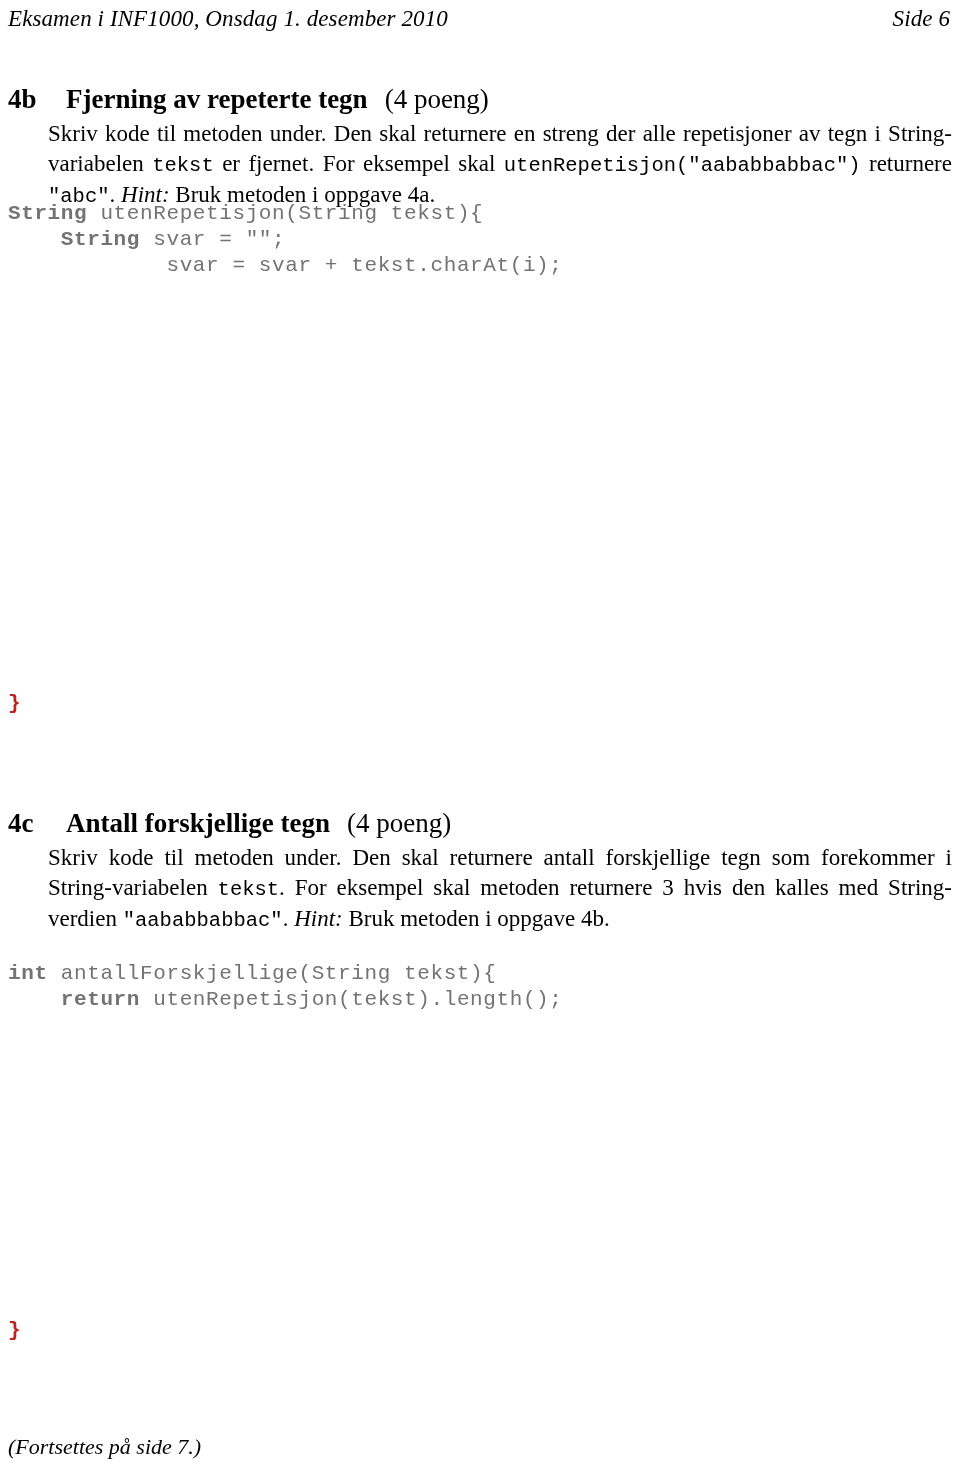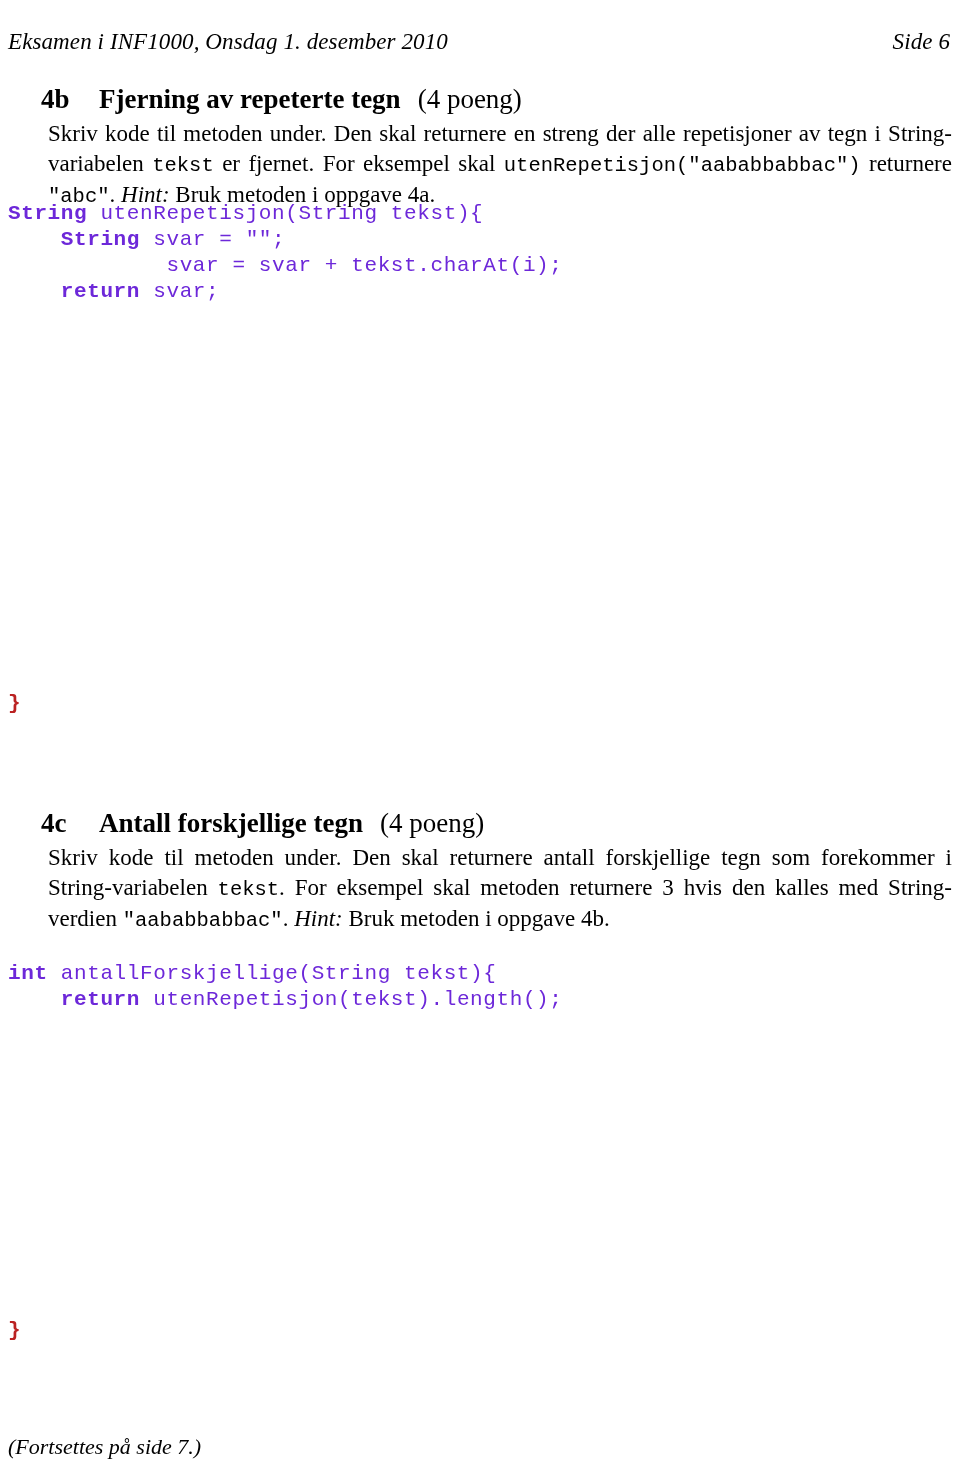--- a/index.html
+++ b/index.html
@@ -33,34 +33,32 @@
   
   .runhead {
     display: flex;
     justify-content: space-between;
     align-items: flex-start;
     font-style: italic;
     font-size: 23px;
     line-height: 30px;
     letter-spacing: 0.1px;
     padding-top: 4px;
-    margin-top: 23px;
   }
   .runhead .rh-left { white-space: nowrap; }
   .runhead .rh-right { white-space: nowrap; padding-right: 2px; }
 
   
   .section-head {
     display: flex;
     align-items: flex-start;
     font-weight: bold;
     font-size: 27px;
     line-height: 34px;
     margin-top: 27px;
-    margin-left: 33px;
   }
   .section-head .sh-num {
     width: 58px;
     flex: 0 0 58px;
   }
   .section-head .sh-title { white-space: nowrap; }
   .section-head .sh-points {
     font-weight: normal;
     margin-left: 17px;
     white-space: nowrap;
@@ -81,21 +79,21 @@
   }
   .para .it {
     font-style: italic;
   }
 
   
   .code {
     font-family: "Liberation Mono", "DejaVu Sans Mono", monospace;
     font-size: 21px;
     line-height: 26px;
-    color: #6d28d9;
+    color: #737373;
     white-space: pre;
     margin: 0;
     letter-spacing: 0.6px;
   }
   .code .kw { font-weight: bold; }
   .brace-4b {
     font-family: "Liberation Mono", "DejaVu Sans Mono", monospace;
     font-size: 21px;
     line-height: 26px;
     color: #bb2222;
@@ -160,21 +158,20 @@
 
   <div class="code-4b">
     <div class="code"><span></span><span class="kw">String</span><span> utenRepetisjon(String tekst){</span></div>
 
     <div class="code"><span>    </span><span class="kw">String</span><span> svar = "";</span></div>
 
 
 
     <div class="code"><span>            </span><span class="kw"></span><span>svar = svar + tekst.charAt(i);</span></div>
 
-    <div class="code"><span>    </span><span class="kw">return</span><span> svar;</span></div>
   </div>
 
   <div class="brace-4b">}</div>
 
   <div class="block-4c">
 
     <div class="section-head">
       <span class="sh-num">4c</span>
       <span class="sh-title">Antall forskjellige tegn</span>
       <span class="sh-points">(4 poeng)</span>

